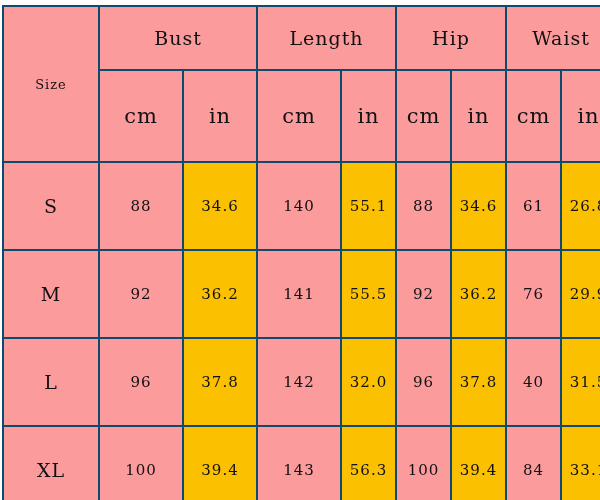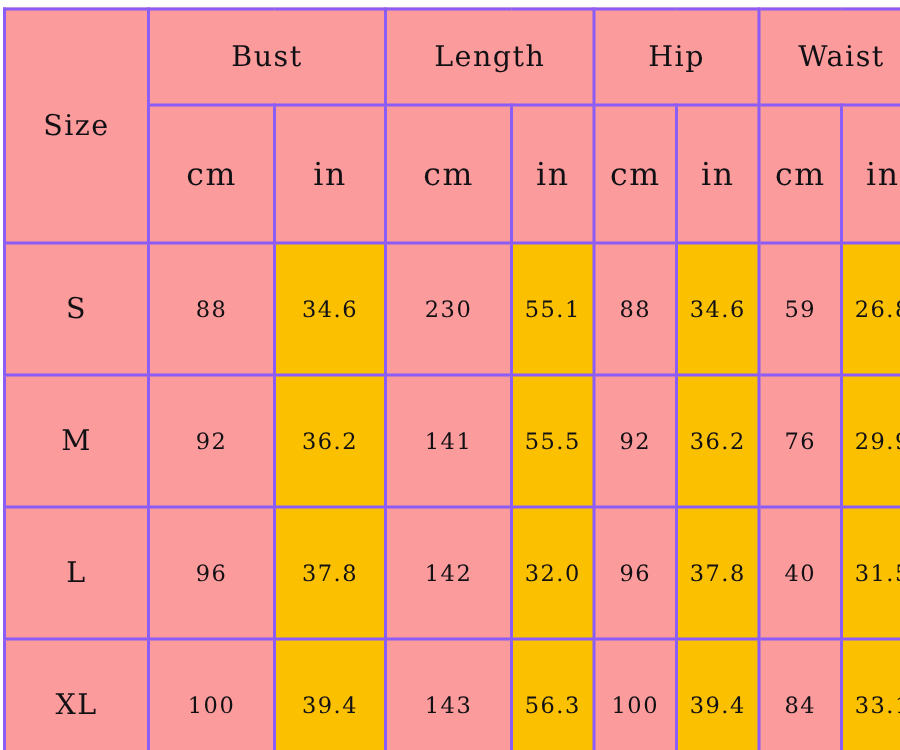--- a/index.html
+++ b/index.html
@@ -25,21 +25,21 @@
 
   table.size-chart {
     border-collapse: collapse;
     table-layout: fixed;
     width: 585px;
     background: #fb9b9b;
   }
 
   table.size-chart td,
   table.size-chart th {
-    border: 2px solid #8b5cf6;
+    border: 2px solid #0c4a6e;
     text-align: center;
     vertical-align: middle;
     font-weight: normal;
     color: #111014;
     background: #fb9b9b;
     font-family: "DejaVu Serif", serif;
     letter-spacing: 1px;
     padding: 0;
   }
 
@@ -48,21 +48,21 @@
   col.c-cm    { width: 84px; }
   col.c-in    { width: 74px; }
   col.c-n     { width: 55px; }
 
   
   .hdr-group {
     height: 62px;
     font-size: 19px;
   }
   .hdr-size {
-    font-size: 19px;
+    font-size: 13px;
   }
   .hdr-unit {
     height: 90px;
     font-size: 21px;
   }
 
   
   tbody tr { height: 88px; }
   tbody td { font-size: 15px; }
 
@@ -105,25 +105,25 @@
         <th class="hdr-unit">cm</th>
         <th class="hdr-unit">in</th>
       </tr>
     </thead>
 
     <tbody>
       <tr>
         <td class="sz">S</td>
         <td>88</td>
         <td class="gold">34.6</td>
-        <td>230</td>
+        <td>140</td>
         <td class="gold">55.1</td>
         <td>88</td>
         <td class="gold">34.6</td>
-        <td>59</td>
+        <td>61</td>
         <td class="gold">26.8</td>
       </tr>
       <tr>
         <td class="sz">M</td>
         <td>92</td>
         <td class="gold">36.2</td>
         <td>141</td>
         <td class="gold">55.5</td>
         <td>92</td>
         <td class="gold">36.2</td>

